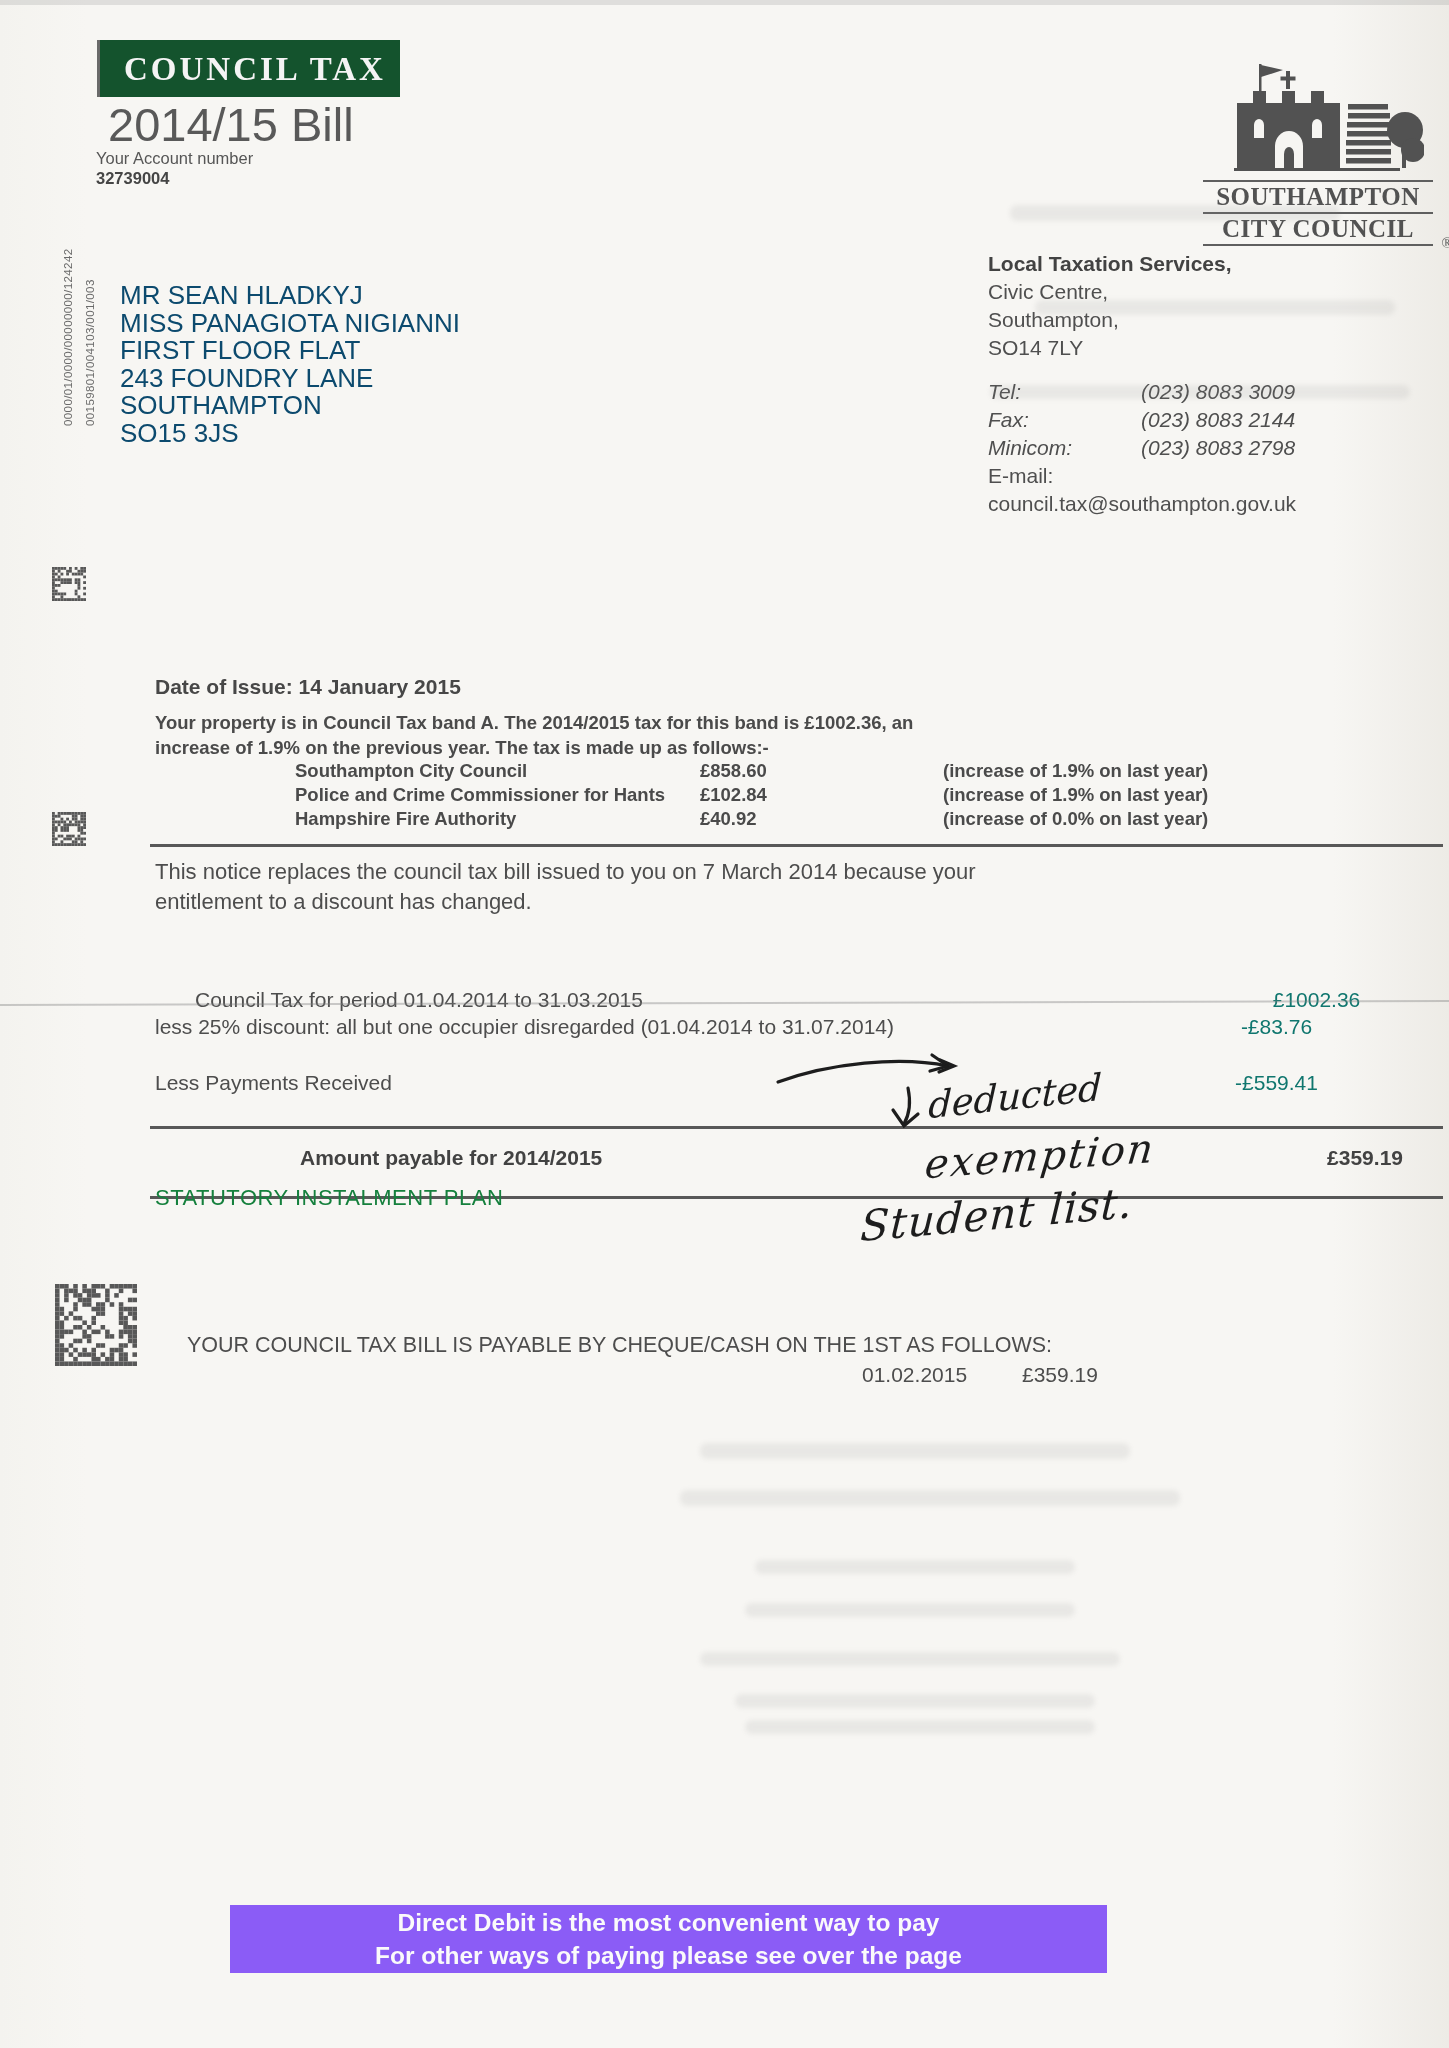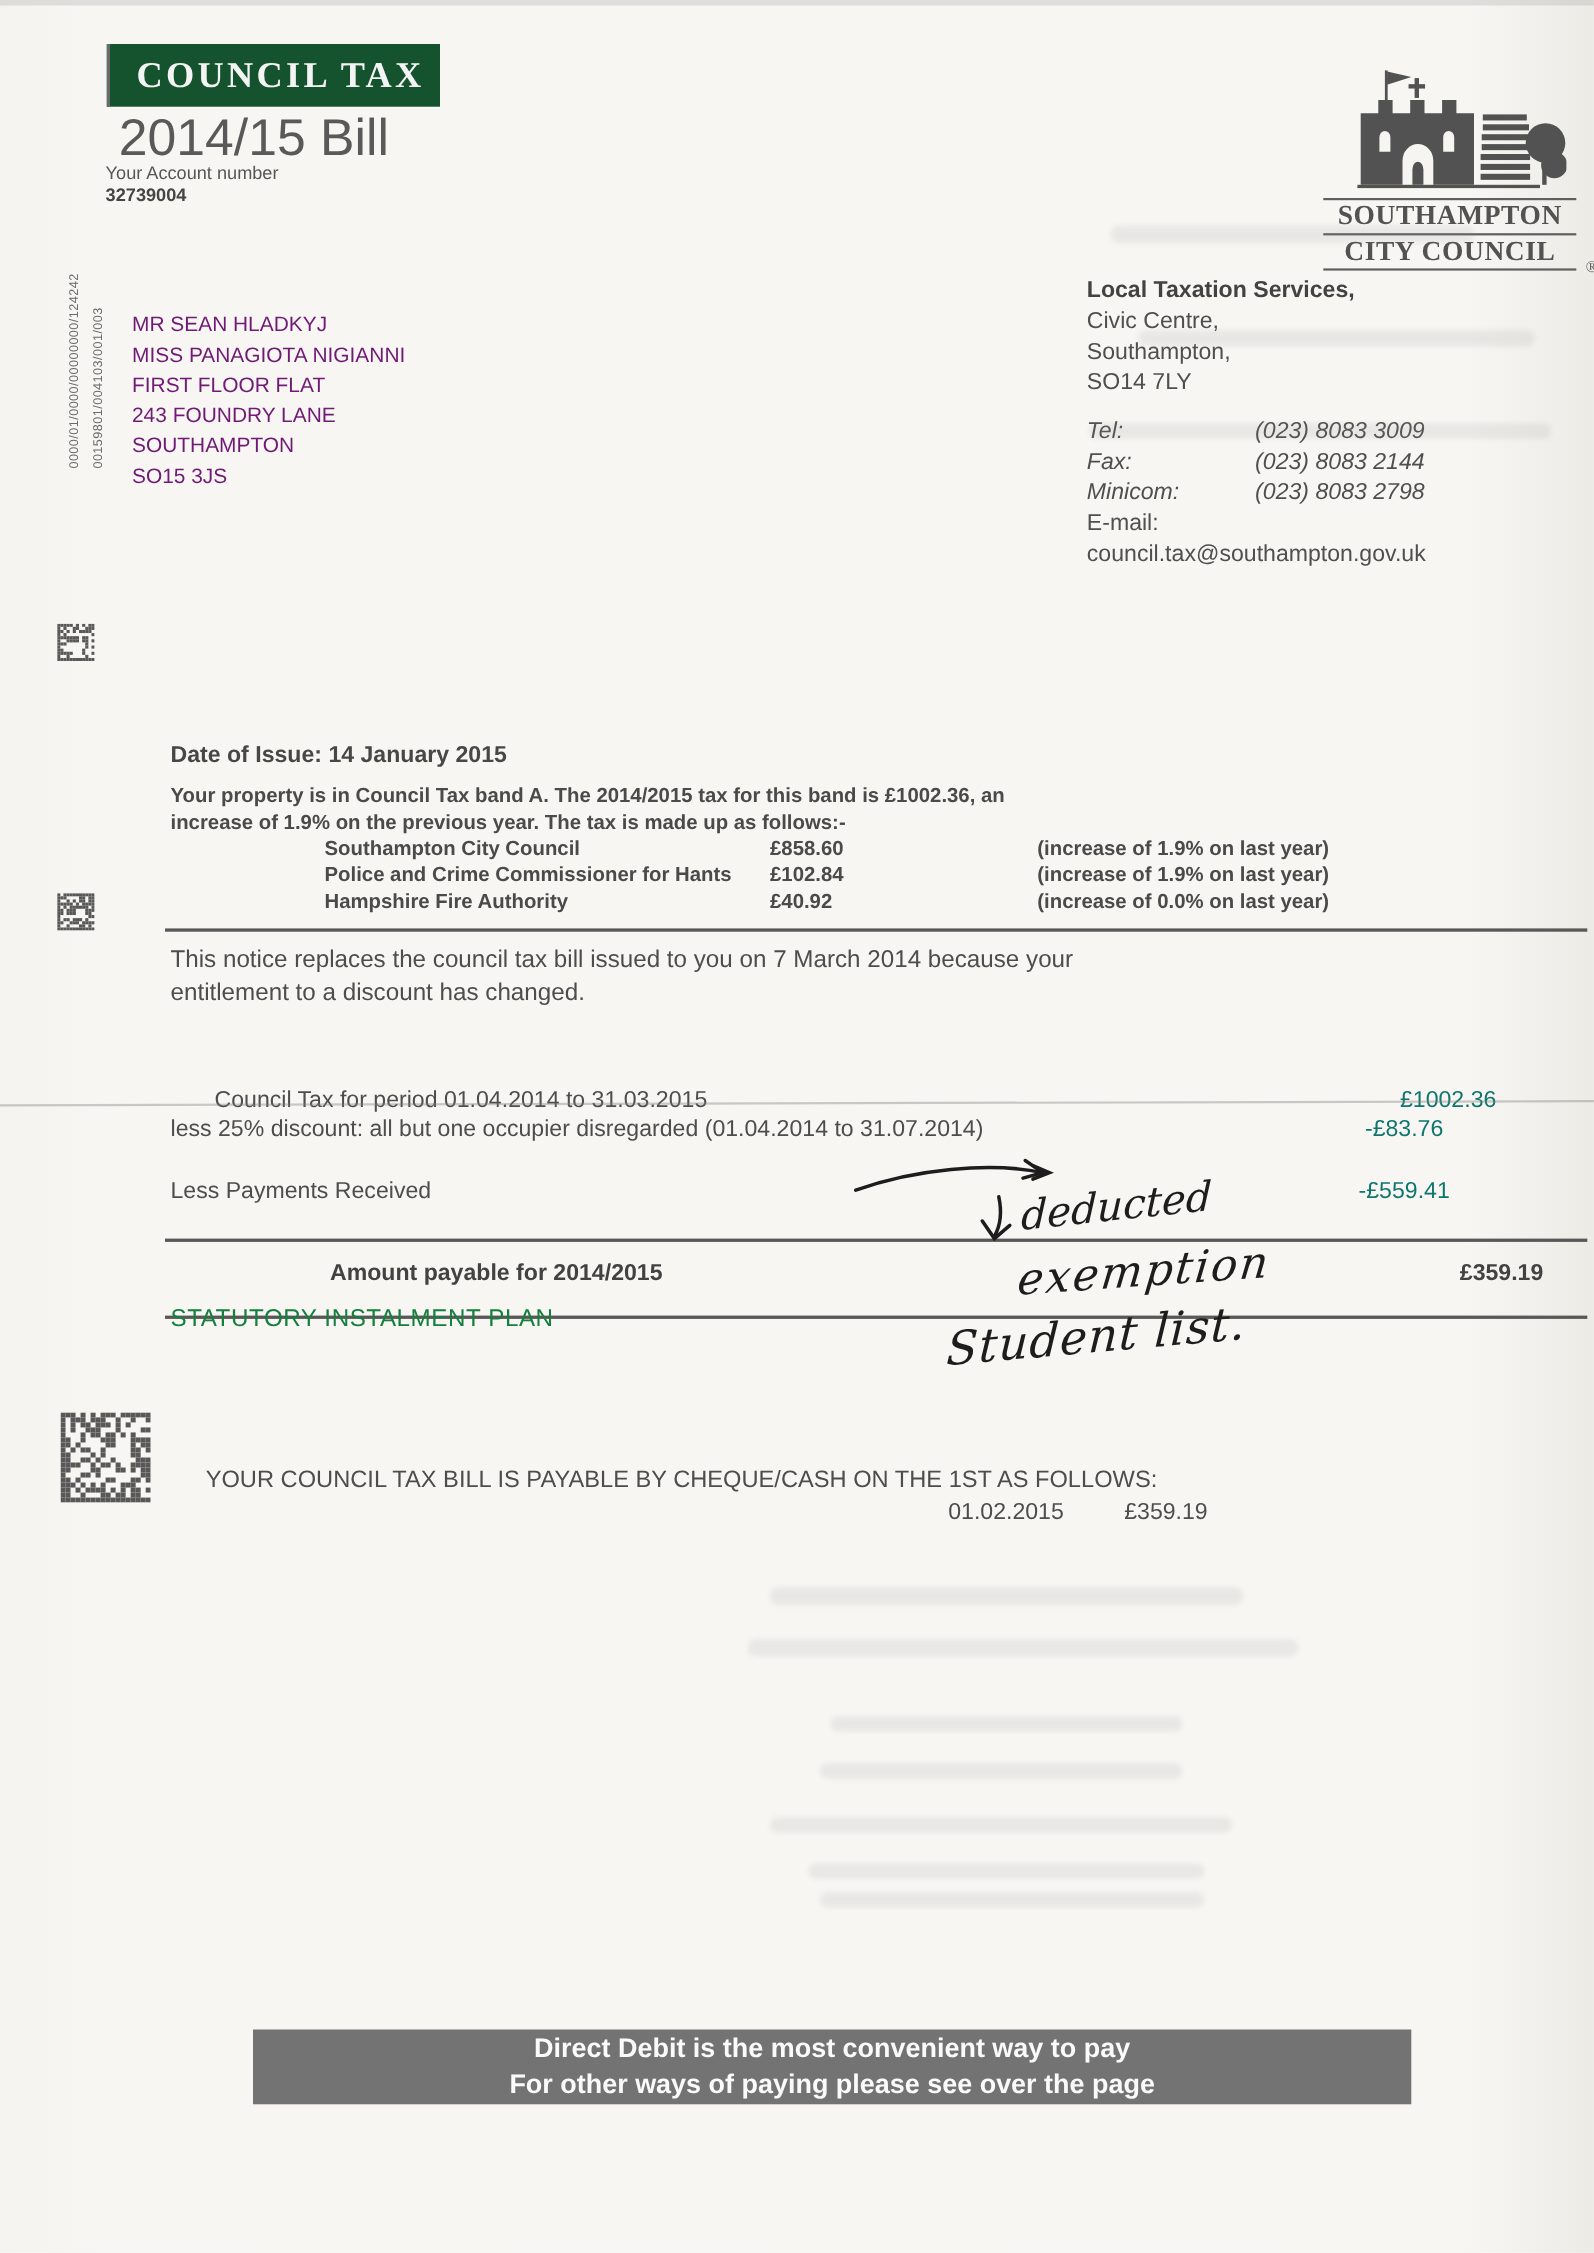--- a/index.html
+++ b/index.html
@@ -19,21 +19,21 @@
   .acct-label{left:96px;top:149px;font-size:16.5px;color:#565656;}
   .acct-num{left:96px;top:169px;font-size:16.5px;font-weight:bold;color:#454545;}
 
   
   .vcode{writing-mode:vertical-rl;transform:rotate(180deg);font-size:11.5px;
     color:#6a6a6a;letter-spacing:.4px;height:178px;top:248px;}
   .vcode1{left:62px;}
   .vcode2{left:84px;}
 
   
-  .recipient{left:120px;top:282px;font-size:19px;line-height:27.5px;color:#701a75;}
+  .recipient{left:120px;top:282px;font-size:26px;line-height:27.5px;color:#0c4a6e;}
 
   
   .dmatrix{display:block;}
   .dm1{left:52px;top:567px;width:34px;height:34px;}
   .dm2{left:52px;top:812px;width:34px;height:34px;}
   .dm3{left:55px;top:1284px;width:82px;height:82px;}
 
   
   .logo{left:1203px;top:58px;width:230px;text-align:center;}
   .logo svg{display:block;margin:0 auto;}
@@ -79,21 +79,21 @@
 
   .total-label{left:300px;top:1146px;font-size:21px;font-weight:bold;color:#424242;}
   .total-amt{left:1150px;top:1146px;width:253px;text-align:right;font-size:21px;font-weight:bold;color:#424242;}
 
   .sip-heading{left:155px;top:1168px;font-size:22px;letter-spacing:.5px;color:#15803d;margin-top:17px;}
   .payable-line{left:187px;top:1333px;font-size:21.5px;color:#4d4d4d;}
   .inst-date{left:862px;top:1363px;font-size:21px;color:#4d4d4d;}
   .inst-amt{left:1022px;top:1363px;font-size:21px;color:#4d4d4d;}
 
   
-  .footer-banner{left:230px;top:1845px;width:1053px;height:68px;background:#737373;
+  .footer-banner{left:230px;top:1905px;width:877px;height:68px;background:#8b5cf6;
     color:#fafafa;text-align:center;font-weight:bold;font-size:24.5px;line-height:33px;
     padding-top:1px;box-sizing:border-box;}
 
   
   .hand{font-family:"DejaVu Serif",serif;font-style:italic;color:#1d1d1d;white-space:nowrap;}
   .hw1{left:928px;top:1075px;font-size:37px;transform:rotate(-6deg) skewX(-8deg);}
   .hw2{left:925px;top:1133px;font-size:40px;letter-spacing:2px;transform:rotate(-4deg) skewX(-10deg);}
   .hw3{left:860px;top:1190px;font-size:42px;letter-spacing:1px;transform:rotate(-5deg) skewX(-8deg);}
   .ink-overlay{left:0;top:0;pointer-events:none;}
 

